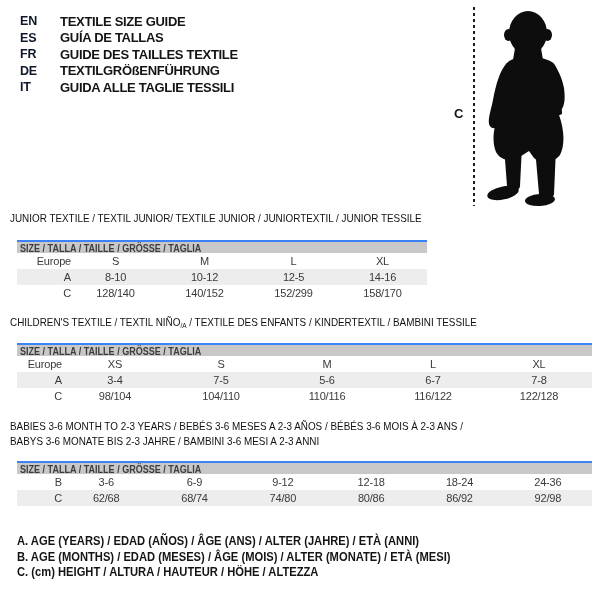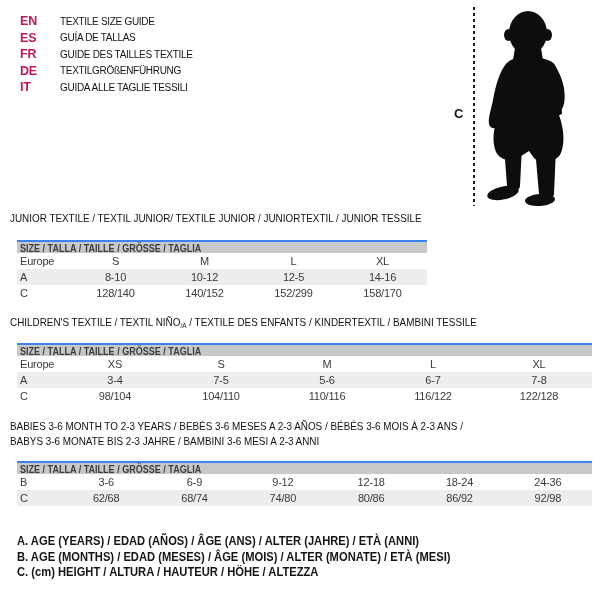--- a/index.html
+++ b/index.html
@@ -8,22 +8,22 @@
     position: relative;
     width: 600px; height: 600px;
     background: #ffffff;
     overflow: hidden;
     color: #1a1a1a;
   }
 
   
   .lang-block { position:absolute; left:20px; top:13px; }
   .lang-row { display:flex; height:16.5px; align-items:center; }
-  .lang-code { width:40px; font-weight:bold; font-size:12.5px; letter-spacing:-0.2px; color:#be185d; }
-  .lang-text { font-weight:normal; font-size:10px; letter-spacing:-0.3px; color:#141414; white-space:nowrap; }
+  .lang-code { width:40px; font-weight:bold; font-size:12.5px; letter-spacing:-0.2px; color:#0f172a; }
+  .lang-text { font-weight:bold; font-size:13px; letter-spacing:-0.3px; color:#141414; white-space:nowrap; }
 
   
   .dotted-line {
     position:absolute; left:473px; top:7px; width:2px; height:199px;
     background: repeating-linear-gradient(to bottom, #1c1c1c 0px, #1c1c1c 3px, transparent 3px, transparent 6px);
   }
   .figure-c {
     position:absolute; left:454px; top:106px;
     font-weight:bold; font-size:13px; color:#141414;
   }
@@ -44,21 +44,21 @@
   .size-bar {
     height:13px; border-top:2px solid #3b82f6; background:#c8c8c8;
     display:flex; align-items:center; padding-left:3px; box-sizing:border-box;
   }
   .size-bar span { font-weight:bold; font-size:10.5px; color:#3d3d3d; }
 
   .t-row { display:grid; height:16px; align-items:center; font-size:11px; color:#3a3a3a; letter-spacing:-0.2px; }
   .cols5 { grid-template-columns: 54px repeat(4, 1fr); }
   .cols6 { grid-template-columns: 45px repeat(5, 1fr); }
   .cols7 { grid-template-columns: 45px repeat(6, 1fr); }
-  .t-label { text-align:left; padding-left:3px; }
+  .t-label { text-align:right; padding-left:3px; }
   .t-cell { text-align:center; }
   .shaded { background:#ededed; }
 
   .sub-part { font-size:7.5px; vertical-align:-2px; }
 
   
   .legend { position:absolute; left:17px; top:533px; }
   .legend-line { height:15.5px; font-weight:bold; font-size:13px; color:#141414; white-space:nowrap; }
 </style>
 </head>

